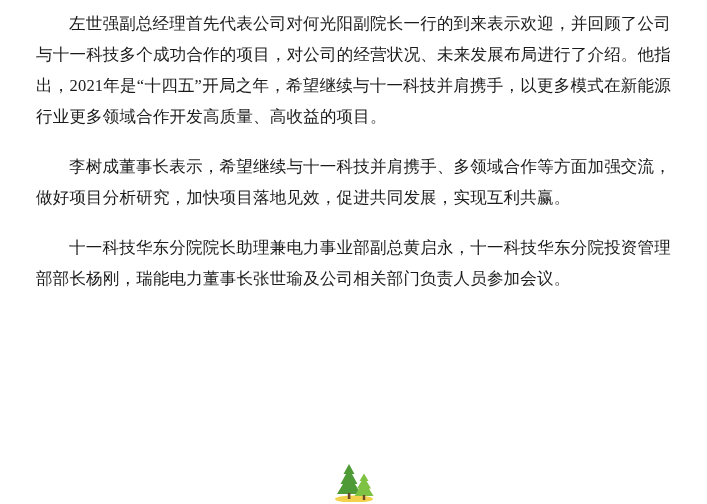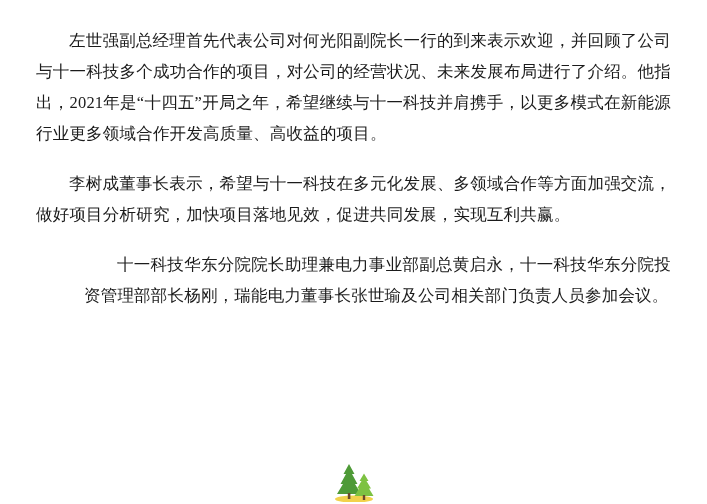--- a/index.html
+++ b/index.html
@@ -12,39 +12,38 @@
     background: #ffffff;
     font-family: "Liberation Serif", "DejaVu Serif", serif;
     color: #1a1a1a;
     overflow: hidden;
   }
   .page {
     position: relative;
     width: 707px;
     height: 504px;
     box-sizing: border-box;
-    padding: 25px 36px 0 36px;
+    padding: 8px 36px 0 36px;
   }
   .article {
     display: block;
   }
   .para {
     margin: 0 0 19px 0;
     font-size: 16.5px;
     line-height: 31px;
     text-align: justify;
     text-justify: inter-ideograph;
     text-indent: 2em;
     letter-spacing: 0.2px;
     color: #1b1b1b;
     word-break: break-all;
   }
   .para:last-of-type {
     margin-bottom: 0;
-    margin-left: 48px;
   }
   .footer-mark {
     position: absolute;
     left: 0;
     right: 0;
     bottom: 2px;
     height: 44px;
     display: flex;
     align-items: flex-end;
     justify-content: center;
@@ -54,21 +53,21 @@
     height: 42px;
     display: block;
   }
 </style>
 </head>
 <body>
 
 <div class="page">
   <div class="article">
     <p class="para">左世强副总经理首先代表公司对何光阳副院长一行的到来表示欢迎，并回顾了公司与十一科技多个成功合作的项目，对公司的经营状况、未来发展布局进行了介绍。他指出，2021年是“十四五”开局之年，希望继续与十一科技并肩携手，以更多模式在新能源行业更多领域合作开发高质量、高收益的项目。</p>
-    <p class="para">李树成董事长表示，希望与十一科技在多元化发展、多领域合作等方面加强交流，做好项目分析研究，加快项目落地见效，促进共同发展，实现互利共赢。</p>
+    <p class="para">李树成董事长表示，希望继续与十一科技并肩携手、多领域合作等方面加强交流，做好项目分析研究，加快项目落地见效，促进共同发展，实现互利共赢。</p>
     <p class="para">十一科技华东分院院长助理兼电力事业部副总黄启永，十一科技华东分院投资管理部部长杨刚，瑞能电力董事长张世瑜及公司相关部门负责人员参加会议。</p>
   </div>
 
   <div class="footer-mark">
     <svg class="logo" viewBox="0 0 64 42">
       <ellipse cx="32" cy="39" rx="19" ry="3.6" fill="#f2d24b"></ellipse>
       <path d="M22 34 L15 34 L21 24 L18.5 24 L24 14 L21.5 14 L27 4 L32.5 14 L30 14 L35.5 24 L33 24 L39 34 L32 34 Z" fill="#4e9a37"></path>
       <rect x="25.8" y="33" width="2.6" height="6" fill="#6b4a2b"></rect>
       <path d="M38 36 L32.5 36 L37 28.5 L35 28.5 L39.5 21 L37.5 21 L42 13.5 L46.5 21 L44.5 21 L49 28.5 L47 28.5 L51.5 36 L46 36 Z" fill="#7dc242"></path>
       <rect x="40.8" y="35" width="2.4" height="5" fill="#6b4a2b"></rect>

